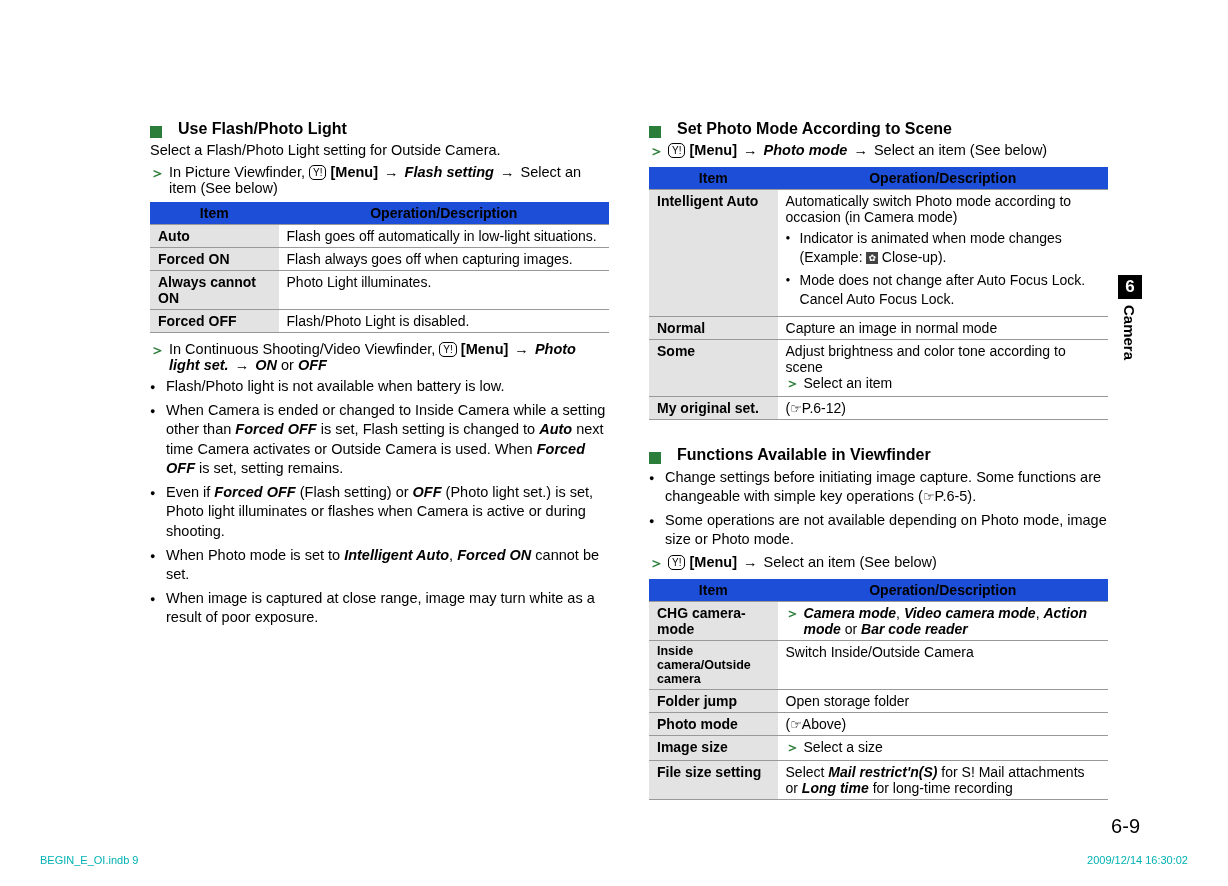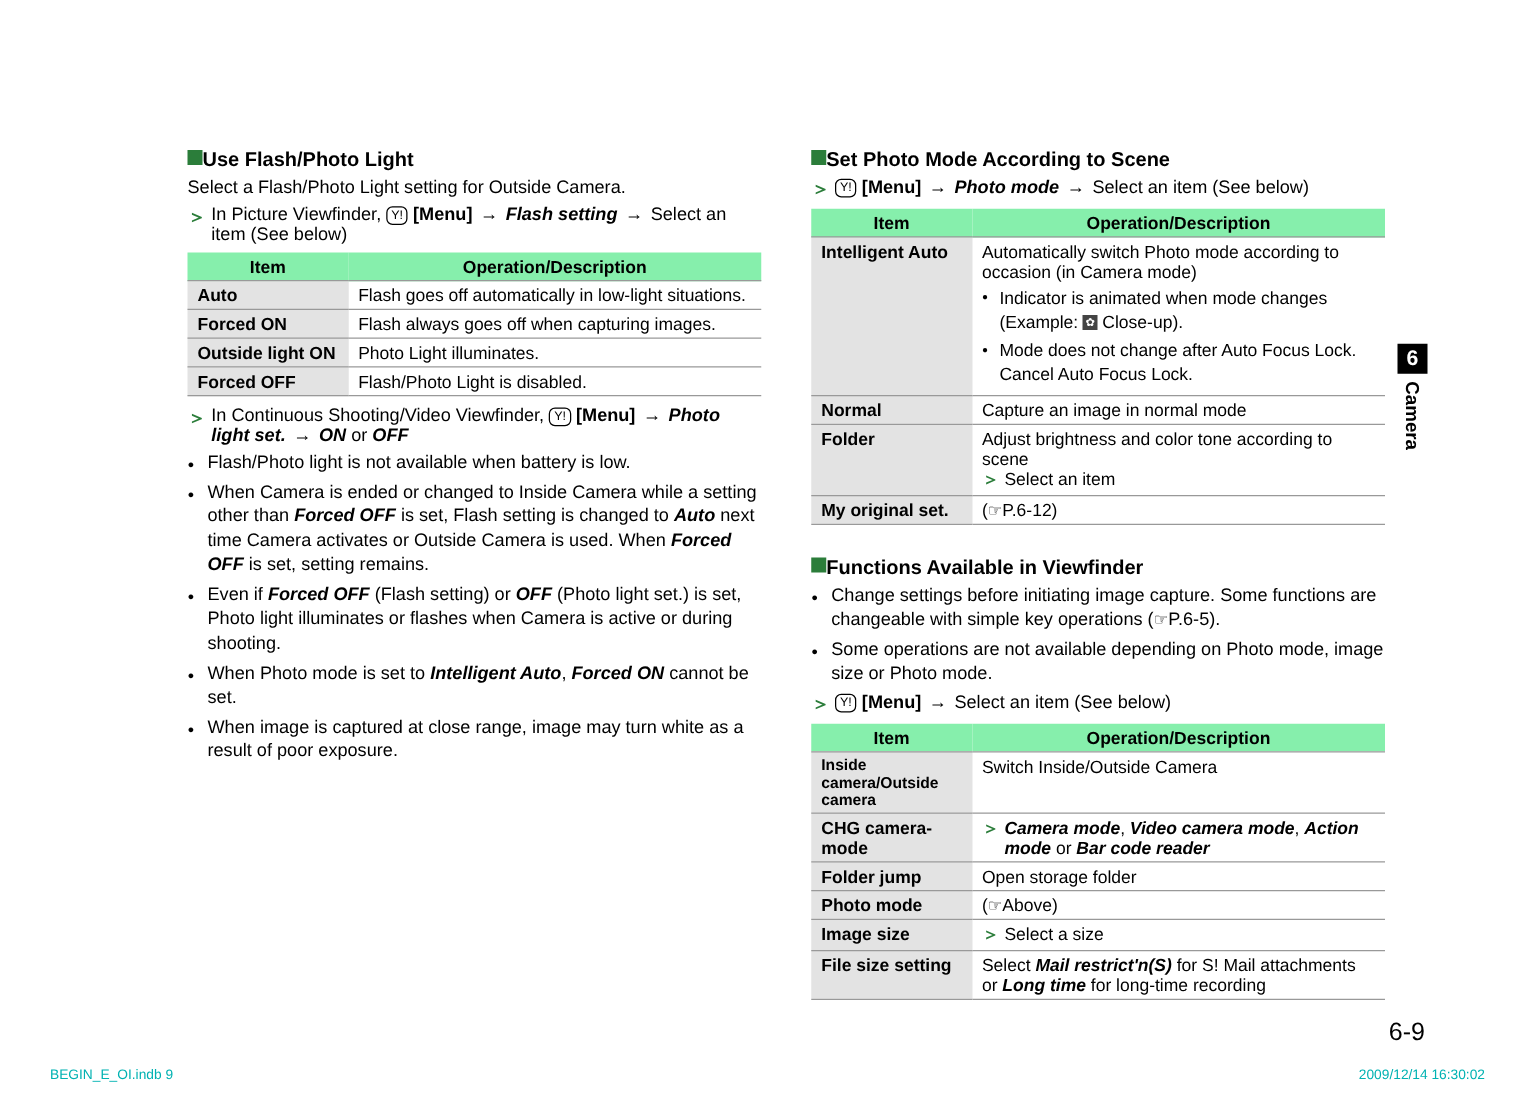--- a/index.html
+++ b/index.html
@@ -13,22 +13,22 @@
     position: relative;
   }
   .page {
     display: flex;
     padding: 120px 120px 40px 150px;
     gap: 40px;
   }
   .col { flex: 1; min-width: 0; }
   .section-head {
     display: flex;
-    align-items: flex-start;
-    gap: 0;
+    align-items: flex-end;
+    gap: 16px;
     margin-bottom: 4px;
   }
   .sq {
     width: 12px;
     height: 12px;
     background: #2b7d3a;
     flex-shrink: 0;
   }
   .section-title {
     font-weight: bold;
@@ -59,21 +59,21 @@
     vertical-align: 1px;
   }
   .arrow { padding: 0 2px; }
   table.doctable {
     width: 100%;
     border-collapse: collapse;
     font-size: 14px;
     margin: 6px 0 8px 0;
   }
   table.doctable th {
-    background: #86efac;
+    background: #1d4ed8;
     font-weight: bold;
     padding: 3px 8px;
     text-align: center;
     border-bottom: 1px solid #999;
   }
   table.doctable td {
     padding: 3px 8px;
     border-bottom: 1px solid #999;
     vertical-align: top;
   }
@@ -190,21 +190,21 @@
           </tr>
       <tr>
             <td class="rh">Auto</td>
             <td>Flash goes off automatically in low-light situations.</td>
           </tr>
       <tr>
             <td class="rh">Forced ON</td>
             <td>Flash always goes off when capturing images.</td>
           </tr>
       <tr>
-            <td class="rh">Outside light ON</td>
+            <td class="rh">Always cannot ON</td>
             <td>Photo Light illuminates.</td>
           </tr>
       <tr>
             <td class="rh">Forced OFF</td>
             <td>Flash/Photo Light is disabled.</td>
           </tr>
     </tbody>
       </table>
 
     <div class="step">
@@ -268,21 +268,21 @@
             <li><span>Indicator is animated when mode changes (Example: </span><span class="closeup-icon">✿</span><span> Close-up).</span></li>
             <li><span>Mode does not change after Auto Focus Lock. Cancel Auto Focus Lock.</span></li>
           </ul>
         </td>
       </tr>
       <tr>
             <td class="rh">Normal</td>
             <td>Capture an image in normal mode</td>
           </tr>
       <tr>
-        <td class="rh">Folder</td>
+        <td class="rh">Some</td>
         <td>
           <div>Adjust brightness and color tone according to scene</div>
           <div class="cellstep">
                 <span class="inline-chev">＞</span>
                 <span>Select an item</span>
               </div>
         </td>
       </tr>
       <tr>
         <td class="rh">My original set.</td>
@@ -309,33 +309,33 @@
       </span>
     </div>
 
     <table class="doctable">
       <tbody>
           <tr>
             <th>Item</th>
             <th>Operation/Description</th>
           </tr>
       <tr>
-            <td class="rh" style="font-size:12.5px">Inside camera/Outside camera</td>
-            <td>Switch Inside/Outside Camera</td>
-          </tr>
-      <tr>
         <td class="rh">CHG camera-mode</td>
         <td>
           <div class="cellstep">
                 <span class="inline-chev">＞</span>
           <span><span class="bolditalic">Camera mode</span><span>, </span><span class="bolditalic">Video camera mode</span><span>, </span><span class="bolditalic">Action mode</span><span> or </span><span class="bolditalic">Bar code reader</span></span>
           </div>
         </td>
       </tr>
       <tr>
+            <td class="rh" style="font-size:12.5px">Inside camera/Outside camera</td>
+            <td>Switch Inside/Outside Camera</td>
+          </tr>
+      <tr>
             <td class="rh">Folder jump</td>
             <td>Open storage folder</td>
           </tr>
       <tr>
             <td class="rh">Photo mode</td>
             <td><span>(</span><span class="handicon">☞</span><span>Above)</span></td>
           </tr>
       <tr>
             <td class="rh">Image size</td>
             <td>

